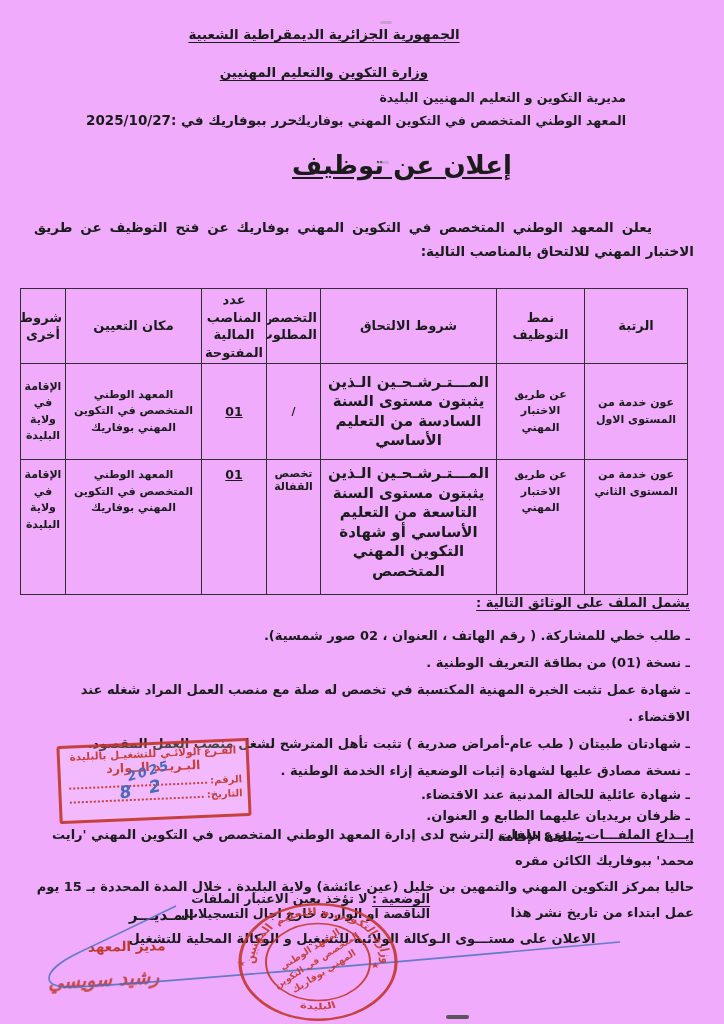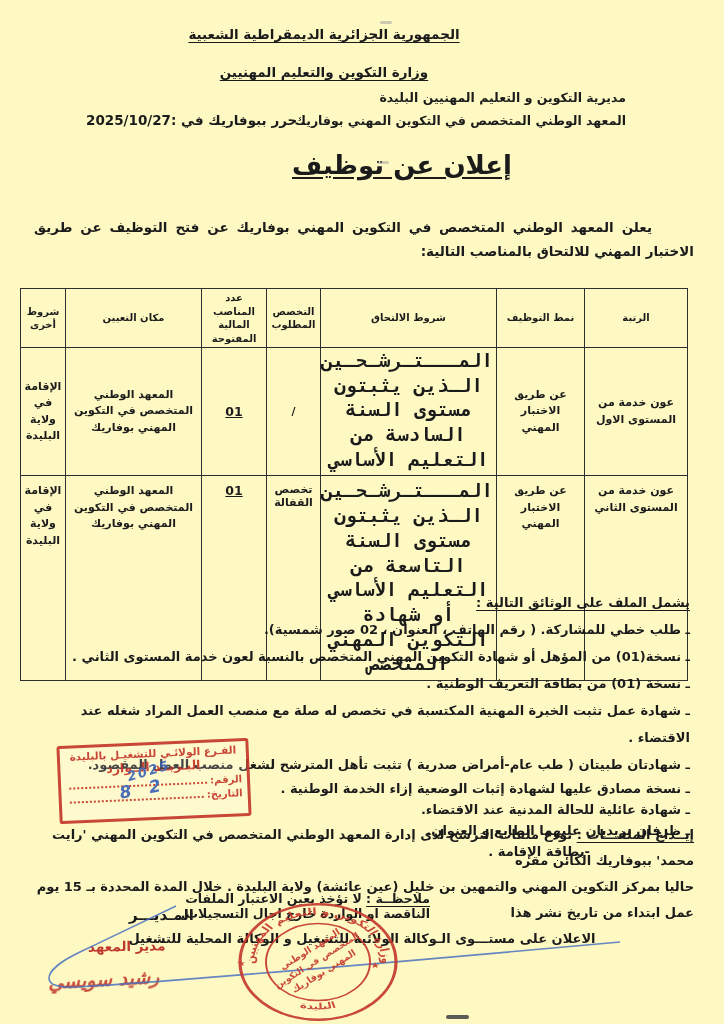--- a/index.html
+++ b/index.html
@@ -1,19 +1,19 @@
 <!DOCTYPE html>
 <html lang="ar" dir="rtl"><head>
 <meta charset="utf-8">
 <style>
   * { margin:0; padding:0; box-sizing:border-box; }
   html,body { background:#e8e8e8; }
   .page {
     position:relative; width:724px; height:1024px; margin:0 auto;
-    background:#fef9c3; color:#1b1b1b; overflow:hidden;
+    background:#f0abfc; color:#1b1b1b; overflow:hidden;
     font-family:"DejaVu Sans", sans-serif; direction:rtl;
   }
   .abs { position:absolute; }
   .u { text-decoration:underline; text-underline-offset:3px; }
 
   
   .hdr-center { left:0; right:0; text-align:center; font-size:13.5px; font-weight:bold; }
   .hdr-c1 { top:26px; transform:translateX(-38px); }
   .hdr-c2 { top:64px; transform:translateX(-38px); }
   .hdr-right { right:98px; font-size:12.5px; font-weight:600; }
@@ -28,33 +28,33 @@
            line-height:1.75; text-align:justify; text-indent:42px; }
 
   
   .jobs-table { position:absolute; top:288px; right:36px; border-collapse:collapse;
                 table-layout:fixed; width:667px; }
   .jobs-table td, .jobs-table th {
     border:1.6px solid #2e2e2e; padding:2px 3px; text-align:center;
     font-size:11px; font-weight:bold; overflow:hidden;
   }
   .jobs-table thead tr { height:58px; }
-  .jobs-table th { font-size:10px; line-height:1.35; }
+  .jobs-table th { font-size:13px; line-height:1.35; }
   .row1 { height:96px; }
   .row2 { height:135px; }
   .row1 td { vertical-align:middle; }
   .row2 td { vertical-align:top; padding-top:7px; }
-  td.cond { font-size:19px; line-height:1.3; vertical-align:middle;font-family:Liberation Mono, monospace; }
+  td.cond { font-size:15px; line-height:1.3; vertical-align:middle; }
   .row2 td.cond { vertical-align:top; padding-top:4px; }
   td.posts { font-size:12.5px; direction:ltr;text-decoration:underline; }
   td.loc, td.other, td.rank, td.mode { line-height:1.5; }
 
   
   .docs { top:595px; right:34px; left:30px; font-size:13px; }
-  .docs-heading { font-weight:bold; text-decoration:underline; text-underline-offset:3px; margin-bottom:6px; }
+  .docs-heading { font-weight:bold; text-decoration:underline; text-underline-offset:3px; margin-bottom:12px; }
   .doc-item { font-weight:600; line-height:21px; }
   .doc-item:nth-child(-n+6) { line-height:27px; }
   .doc-item.indent { padding-right:100px; }
 
   
   .rect-stamp { left:58px; top:742px; width:192px; height:78px;
     border:3px solid #c4382c; border-radius:3px; transform:rotate(-2.5deg);
     color:#c4382c; padding:2px 5px 3px; background:rgba(255,255,255,.2); opacity:.92; }
   .rect-stamp .l1 { font-size:10.5px; font-weight:bold; text-align:center; }
   .rect-stamp .l2 { font-size:12.5px; font-weight:bold; text-align:center; letter-spacing:2px; }
@@ -140,21 +140,20 @@
         <td class="posts">01</td>
         <td class="loc">المعهد الوطني المتخصص في التكوين المهني بوفاريك</td>
         <td class="other">الإقامة في ولاية البليدة</td>
       </tr>
     </tbody>
   </table>
 
   <div class="abs docs">
     <div class="docs-heading">يشمل الملف على الوثائق التالية :</div>
     <div class="doc-item">ـ طلب خطي للمشاركة. ( رقم الهاتف ، العنوان ، 02 صور شمسية).</div>
-    <div class="doc-item">ـ نسخة(01) من المؤهل  أو شهادة التكوين المهني المتخصص بالنسبة لعون خدمة المستوى الثاني .</div>
     <div class="doc-item">ـ نسخة (01) من بطاقة التعريف الوطنية .</div>
     <div class="doc-item">ـ شهادة عمل تثبت الخبرة المهنية المكتسبة في تخصص له صلة مع منصب العمل المراد شغله عند الاقتضاء .</div>
     <div class="doc-item">ـ شهادتان طبيتان ( طب عام-أمراض صدرية ) تثبت تأهل المترشح لشغل منصب العمل المقصود.</div>
     <div class="doc-item">ـ نسخة مصادق عليها لشهادة إثبات الوضعية إزاء الخدمة الوطنية .</div>
     <div class="doc-item">ـ شهادة عائلية للحالة المدنية عند الاقتضاء.</div>
     <div class="doc-item">ـ ظرفان بريديان عليهما الطابع و العنوان.</div>
     <div class="doc-item indent">-بطاقة الإقامة .</div>
   </div>
 
   <div class="abs rect-stamp">
@@ -172,21 +171,21 @@
     <div class="hand-day">2 8</div>
   </div>
 
   <div class="abs submission">
     <div><span class="u">إيــداع الملفـــات :</span> <span>تودع ملفات الترشح لدى إدارة  المعهد الوطني المتخصص في التكوين المهني 'رايت محمد' ببوفاريك  الكائن مقره</span></div>
     <div>حاليا بمركز التكوين المهني والتمهين بن خليل (عين عائشة)  ولاية البليدة . خلال المدة المحددة بـ 15 يوم عمل ابتداء من تاريخ نشر هذا</div>
     <div class="sub-line3">الاعلان على مستـــوى الـوكالة الولائية للتشغيل و الوكالة المحلية للتشغيل</div>
   </div>
 
   <div class="abs note-line">
-    <span class="u">ملاحظــة :</span><span> لا تؤخذ بعين الاعتبار الملفات الناقصة او الواردة خارج اجال التسجيلات.</span>
+    <span class="u">الوضعية :</span><span> لا تؤخذ بعين الاعتبار الملفات الناقصة او الواردة خارج اجال التسجيلات.</span>
   </div>
 
   <div class="abs director">المـديـــر</div>
   <div class="abs sig-role">مدير المعهد</div>
   <div class="abs sig-name">رشيد سويسي</div>
 
   <svg class="abs" style="left:0; top:890px;" width="700" height="134" viewBox="0 0 700 134">
     <path d="M 620 52 C 420 70 160 92 78 97 C 40 100 38 82 80 62 C 118 44 160 24 176 16" fill="none" stroke="#4a72c0" stroke-width="1.6" opacity="0.85"></path>
   </svg>
 

